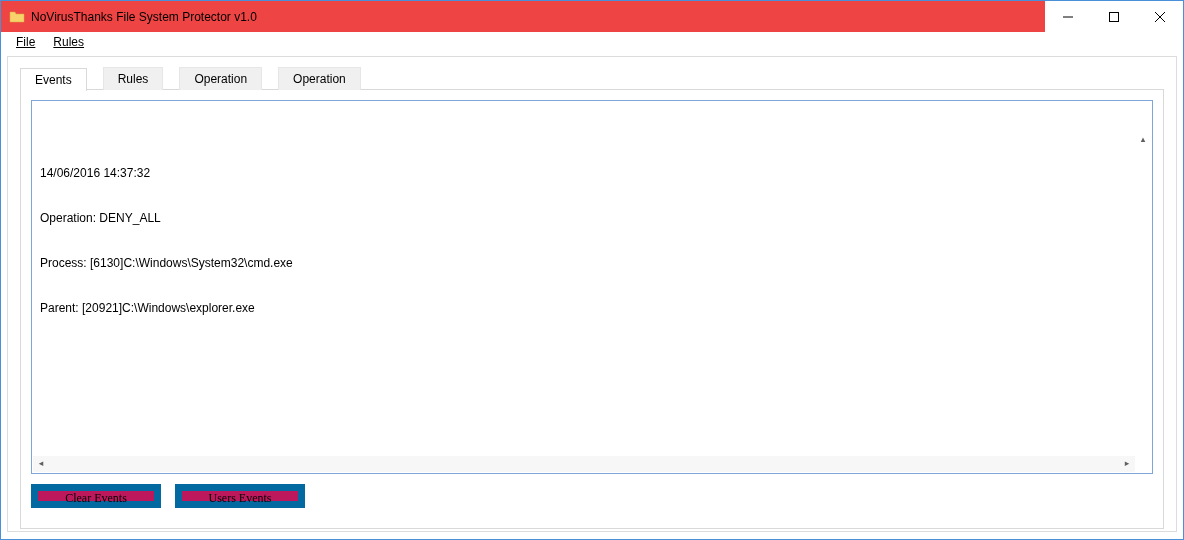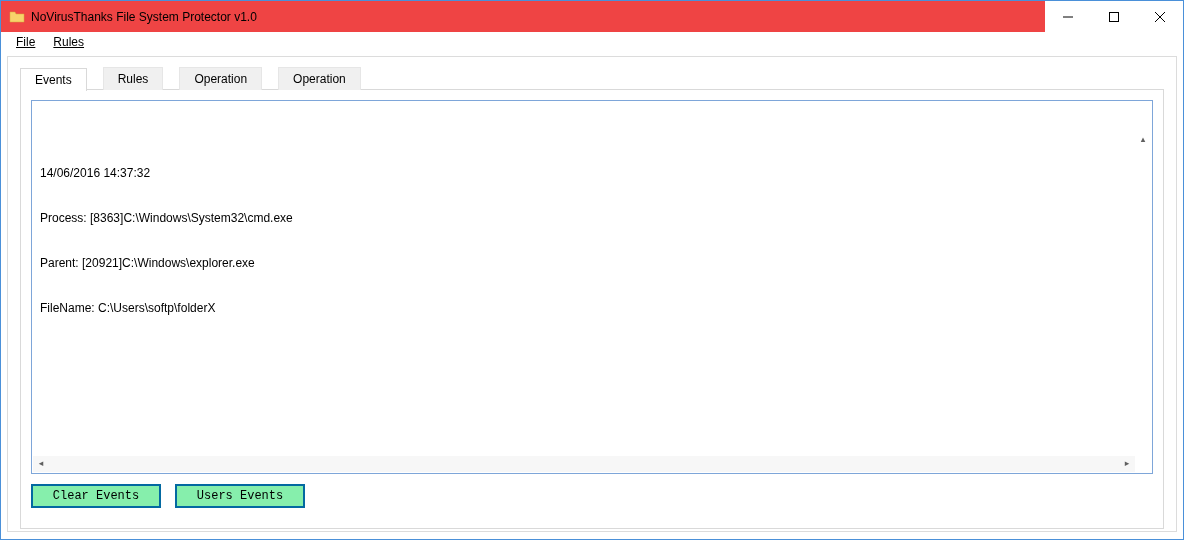--- a/index.html
+++ b/index.html
@@ -131,24 +131,24 @@
     .scrollbar-h .arrow-right{right:0;}
 
     .button-row {
       margin-top: 10px;
       display: flex;
       gap: 14px;
     }
     .btn {
       width: 130px;
       height: 24px;
-      background: #86efac;
-      border: 2px solid #0369a1;
-      font-size: 12px;
-      font-family: Liberation Mono, monospace;
+      background: #be185d;
+      border: 7px solid #0369a1;
+      font-size: 12px;
+      font-family: Liberation Serif, serif;
       cursor: default;
     }
   </style>
 </head>
 <body>
 
 <div class="titlebar">
   <span class="titlebar-icon">
     <svg width="16" height="16" viewBox="0 0 16 16">
       <path d="M1 3h5l1 2h8v8H1z" fill="#f8d36b" stroke="#d6a93a" stroke-width="0.5"></path>
@@ -185,23 +185,23 @@
     <div class="tab inactive">Rules</div>
     <div class="tab inactive">Operation</div>
     <div class="tab inactive">Operation</div>
   </div>
 
   <div class="panel">
 
     <div class="log">
       <div class="event-block">
         <div class="line">14/06/2016 14:37:32</div>
-        <div class="line">Process: [8363]C:\Windows\System32\cmd.exe</div>
+        <div class="line">Operation: DENY_ALL</div>
+        <div class="line">Process: [6130]C:\Windows\System32\cmd.exe</div>
         <div class="line">Parent: [20921]C:\Windows\explorer.exe</div>
-        <div class="line">FileName: C:\Users\softp\folderX</div>
       </div>
       
 
       <div class="scrollbar-v">
         <div class="arrow-up">▴</div>
       </div>
       <div class="scrollbar-h">
         <div class="arrow-left">◂</div>
         <div class="arrow-right">▸</div>
       </div>

